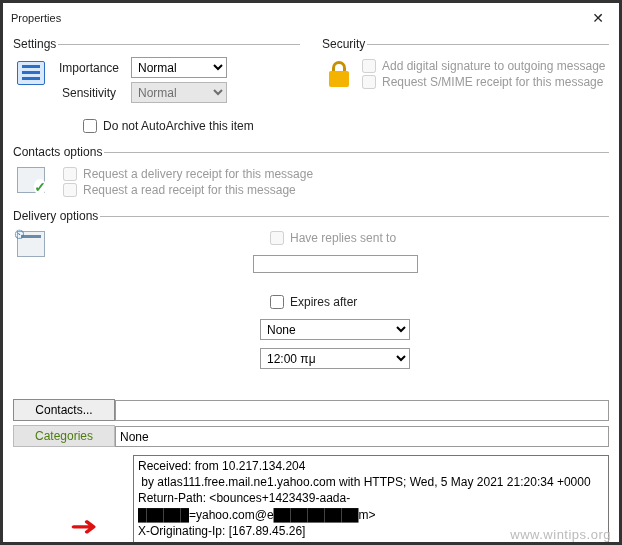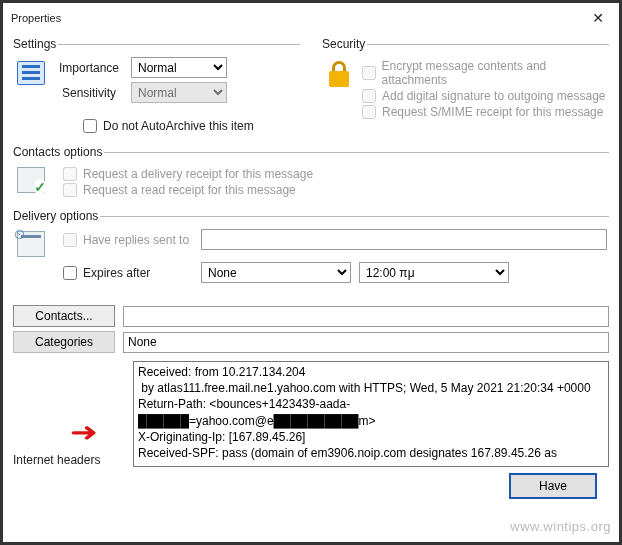--- a/index.html
+++ b/index.html
@@ -91,53 +91,53 @@
   }
   .delivery-icon:before {
     content: ""; position:absolute; left:3px; top:3px; right:3px; height:3px;
     background:#6a8aa8;
   }
   .delivery-icon:after {
     content:"⏲"; position:absolute; left:-4px; top:-6px; font-size:14px; color:#4a7fae;
   }
   .section-row { display:flex; align-items:flex-start; gap: 14px; }
   .section-col { flex:1; }
-  .delivery-line { display:flex; align-items:center; gap:8px; margin-bottom:12px; }
+  .delivery-line { display:flex; align-items:center; gap:8px; margin-bottom:20px;flex-direction:column; }
   .txt {
     border:1px solid #9a9a9a; height:21px; background:#fff; font:inherit;
     padding:1px 4px;
   }
   .txt.grow { flex:1; }
   select.wide { width: 150px; }
-  .btnrow { display:flex; align-items:center; gap:8px; margin:4px 0; }
+  .btnrow { display:flex; align-items:flex-end; margin:4px 0; }
   button.push {
     border:1px solid #8a8a8a; background:#eee; font:inherit;
     height:22px; padding:0 10px; min-width:102px; text-align:center;
   }
-  button.push.disabled { color:#000000; background:#e4e4e4; border-color:#bbb; }
+  button.push.disabled { color:#4d7c0f; background:#e4e4e4; border-color:#bbb; }
   .headers-row { display:flex; align-items:flex-end; gap:10px; margin-top:8px; position:relative; }
   .headers-label { width:110px; padding-top:2px; }
   textarea.headers {
     flex:1; height:106px; border:1px solid #767676;
     font-family: "Segoe UI", Tahoma, sans-serif; font-size:12px;
     padding:2px 4px; resize:none; overflow-y:scroll; background:#fff;
     line-height:1.35;
   }
   .arrow {
     position:absolute; left:60px; top:56px; color:#d11; font-size:26px;
     transform: scaleX(1.3);
     pointer-events:none;
   }
   .footer { display:flex; justify-content:flex-end; padding: 6px 12px 0 0; }
   button.primary {
     border:2px solid #1a56b4; background:#e1e1e1; font:inherit;
     height:26px; width:88px; text-align:center;
   }
   .watermark {
-    position:absolute; right:8px; bottom:8px; color:#bbb; font-size:13px;
+    position:absolute; right:8px; bottom:0; color:#bbb; font-size:13px;
     letter-spacing:0.5px; pointer-events:none;
   }
 </style>
 </head>
 <body>
 
 <div class="titlebar">
   <span class="title">Properties</span>
   <span class="close-x">✕</span>
 </div>
@@ -174,24 +174,20 @@
     <fieldset>
       <legend>Security</legend>
       <div class="security-body">
         <div class="lock-icon">
           <div class="shackle"></div>
             <div class="body"></div>
         </div>
         <div style="flex:1">
           <div class="chk disabled">
             <input type="checkbox" disabled="" style="">
-            <label>Encrypt message contents and attachments</label>
-          </div>
-          <div class="chk disabled">
-            <input type="checkbox" disabled="" style="">
             <label>Add digital signature to outgoing message</label>
           </div>
           <div class="chk disabled">
             <input type="checkbox" disabled="" style="">
             <label>Request S/MIME receipt for this message</label>
           </div>
         </div>
       </div>
     </fieldset>
   </div>

